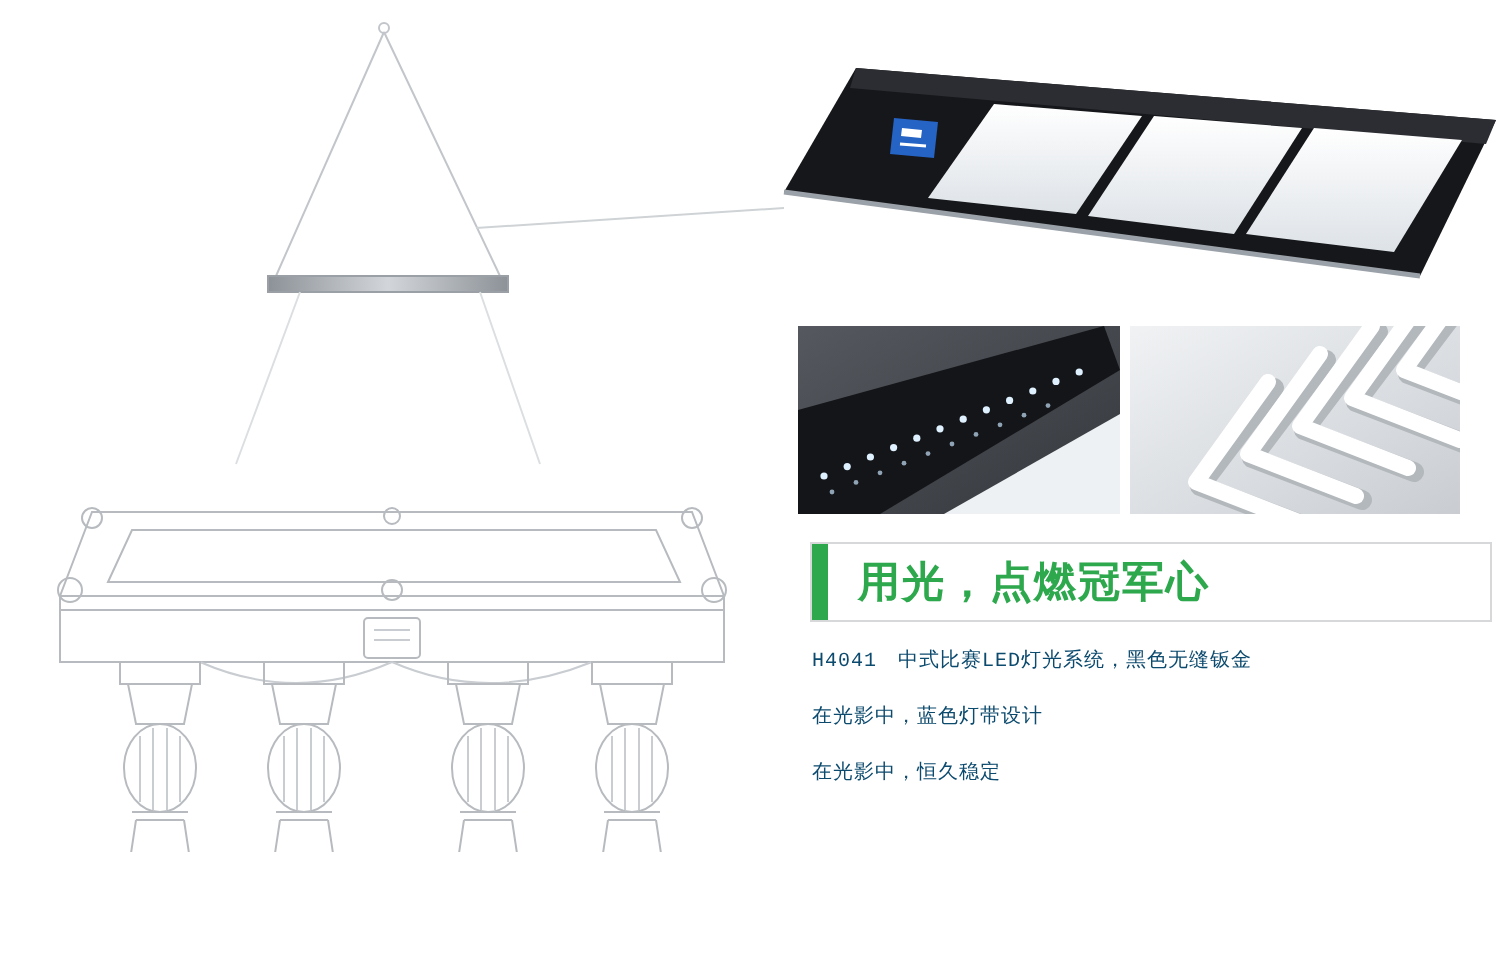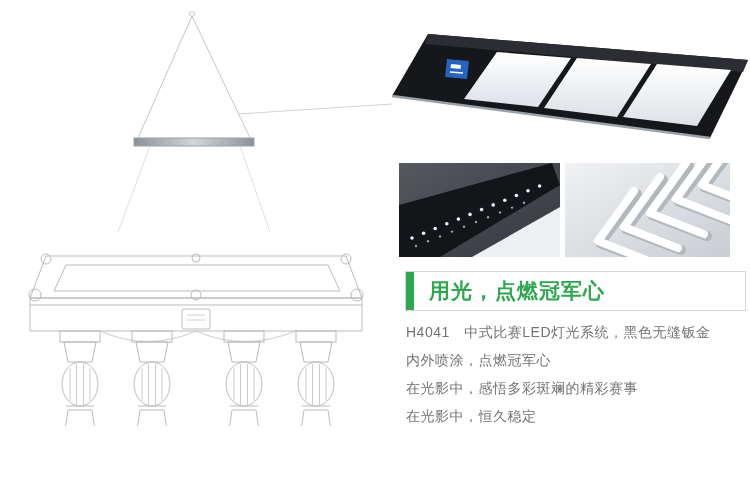--- a/index.html
+++ b/index.html
@@ -1,32 +1,32 @@
 <!DOCTYPE html>
 <html><head>
 <meta charset="utf-8">
 <style>
   html,body{margin:0;padding:0;background:#fff;}
   .page{
     position:relative;width:750px;height:426px;background:#ffffff;overflow:hidden;
-    font-family:Liberation Sans, sans-serif;
+    font-family:Liberation Mono, monospace;
   }
   .art{position:absolute;left:0;top:0;}
   .title-box{
     position:absolute;left:405px;top:271px;width:341px;height:40px;
     box-sizing:border-box;border:1px solid #d6d8da;background:#ffffff;
     display:flex;align-items:center;
   }
   .title-accent{width:8px;height:100%;background:#2ea84d;flex:0 0 8px;}
   .title-text{
     padding-left:15px;font-size:21px;font-weight:bold;color:#2ea84d;
     letter-spacing:1px;white-space:nowrap;
   }
   .desc{position:absolute;left:406px;top:324px;width:340px;}
-  .desc p{margin:0 0 12px 0;font-size:14px;line-height:16px;color:#737373;letter-spacing:0.5px;}
+  .desc p{margin:0 0 12px 0;font-size:10px;line-height:16px;color:#0c4a6e;letter-spacing:0.5px;}
   .bottom-bar{position:absolute;left:28px;top:459px;width:719px;height:6px;background:#3b3b3b;}
 </style>
 </head>
 <body>
 
 <div class="page">
 
   <svg class="art" width="750" height="478" viewBox="0 0 750 478">
     <defs>
       <linearGradient id="barGrad" x1="0" y1="0" x2="1" y2="0">
@@ -178,20 +178,19 @@
     </g>
   </svg>
 
   <div class="title-box">
     <div class="title-accent"></div>
     <div class="title-text">用光，点燃冠军心</div>
   </div>
 
   <div class="desc">
     <p>H4041　中式比赛LED灯光系统，黑色无缝钣金</p>
-    <p>内外喷涂，点燃冠军心</p>
-    <p>在光影中，感悟多彩斑斓的精彩赛事</p>
+    <p>在光影中，蓝色灯带设计</p>
     <p>在光影中，恒久稳定</p>
   </div>
 
   <div class="bottom-bar"></div>
 
 </div>
 
 </body></html>

